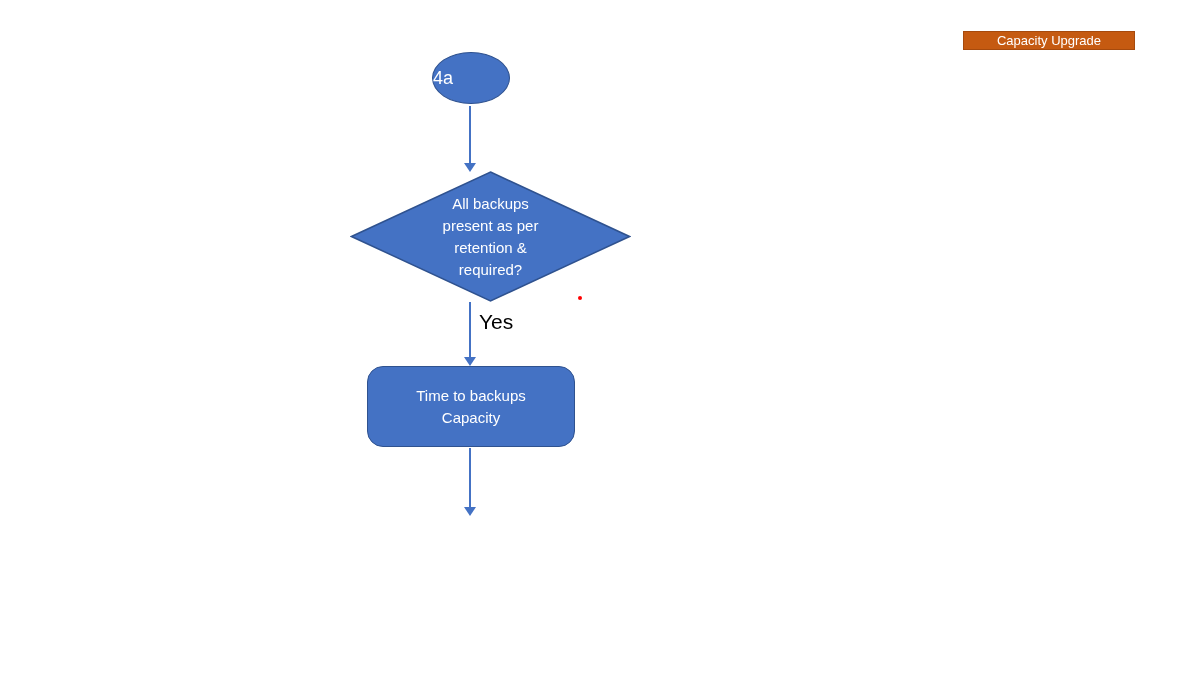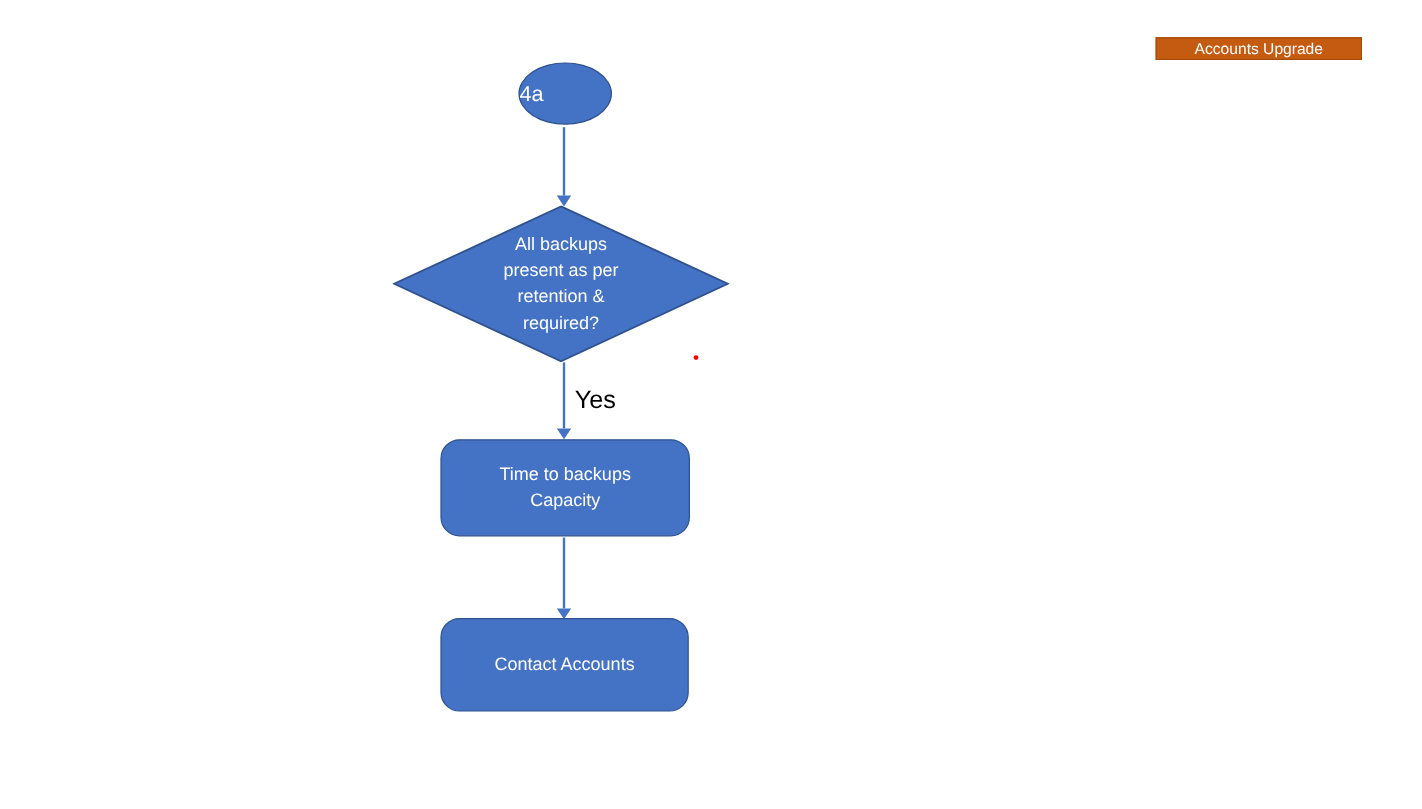--- a/index.html
+++ b/index.html
@@ -42,21 +42,21 @@
     display: flex;
     align-items: center;
     justify-content: flex-start;
     color: #ffffff;
     font-size: 18px;
   }
 
   
   .node-diamond {
     position: absolute;
-    left: 327px;
+    left: 350px;
     top: 171px;
     width: 281px;
     height: 131px;
     text-decoration: underline;
   }
   .node-diamond svg { display: block; }
   .diamond-label {
     position: absolute;
     inset: 0;
     display: flex;
@@ -107,21 +107,21 @@
   .head1 { top: 163px; }
   .line2 { top: 302px; height: 55px; }
   .head2 { top: 357px; }
   .line3 { top: 448px; height: 59px; }
   .head3 { top: 507px; }
 
   
   .edge-label-yes {
     position: absolute;
     left: 479px;
-    top: 322px;
+    top: 310px;
     color: #000000;
     font-size: 21px;
     line-height: 24px;
   }
 
   
   .stray-mark {
     position: absolute;
     left: 578px;
     top: 296px;
@@ -129,21 +129,21 @@
     height: 4px;
     background: #FF0000;
     border-radius: 50%;
   }
 </style>
 </head>
 <body>
 
 <div class="canvas">
 
-  <div class="banner">Accounts Upgrade</div>
+  <div class="banner">Capacity Upgrade</div>
 
   <div class="node-ellipse">
     <span>4a</span>
   </div>
 
   <div class="connector-line line1"></div>
   <div class="connector-arrowhead head1"></div>
 
   <div class="node-diamond">
     <svg width="281" height="131" viewBox="0 0 281 131">
@@ -158,17 +158,16 @@
   <div class="connector-line line2"></div>
   <div class="connector-arrowhead head2"></div>
   <div class="edge-label-yes">Yes</div>
 
   <div class="node-box box1">Time to backups
 Capacity</div>
 
   <div class="connector-line line3"></div>
   <div class="connector-arrowhead head3"></div>
 
-  <div class="node-box box2">Contact Accounts</div>
 
   <div class="stray-mark"></div>
 
 </div>
 
 </body></html>

